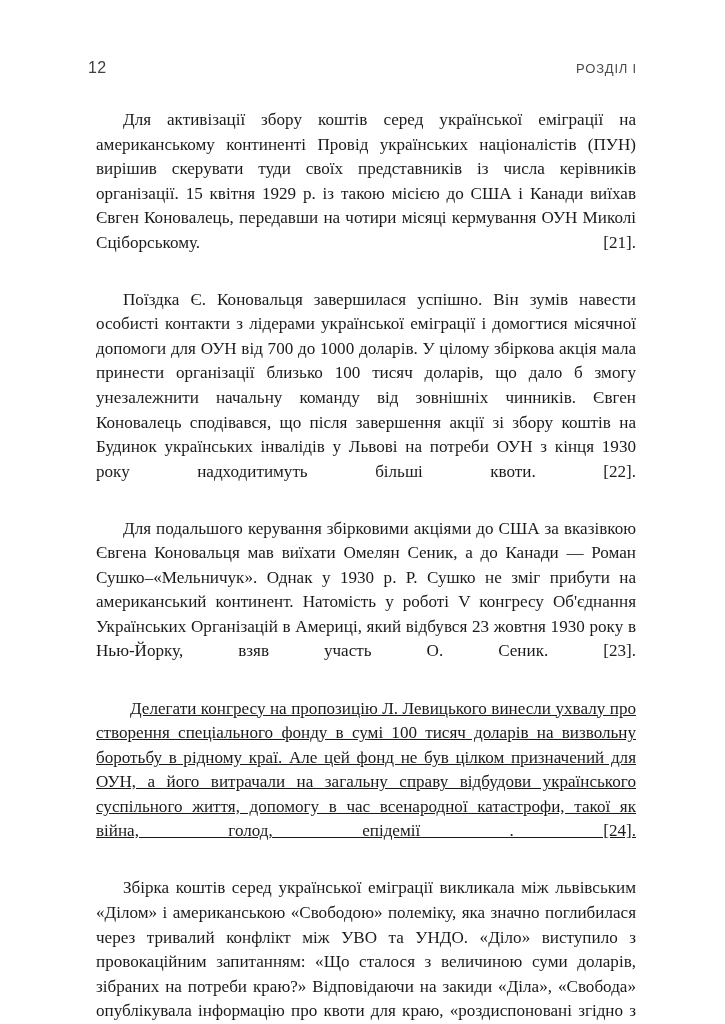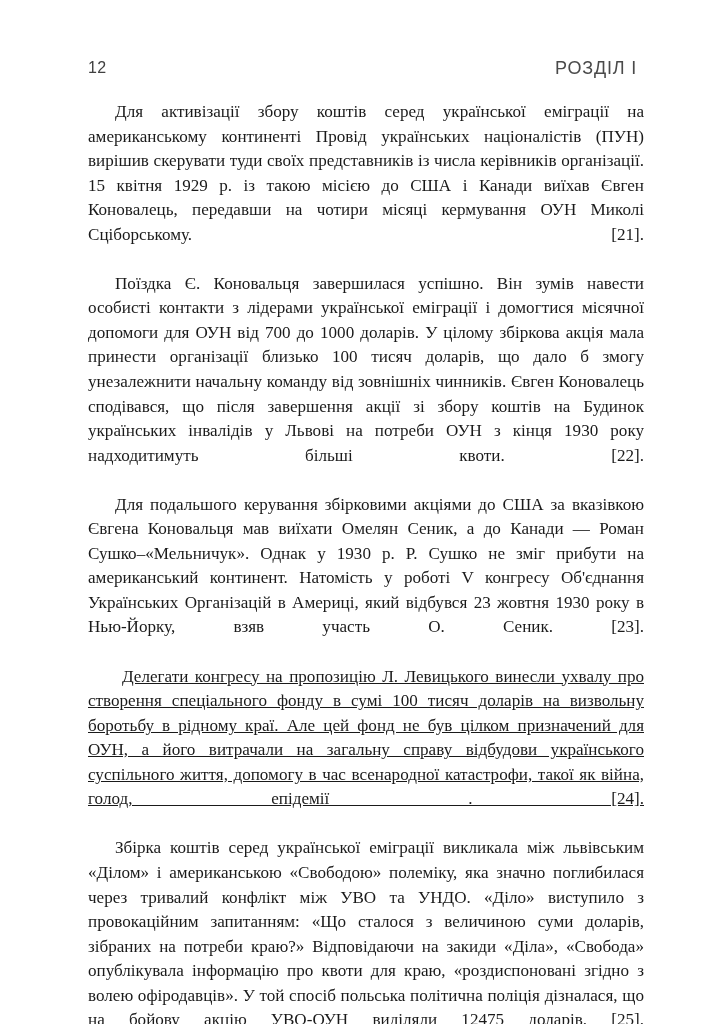--- a/index.html
+++ b/index.html
@@ -37,35 +37,35 @@
     font-family: "Liberation Sans", "DejaVu Sans", sans-serif;
     font-size: 15.5px;
     color: #4a4a4a;
     letter-spacing: 0.3px;
   }
   .running-head .folio {
     font-size: 16px;
     color: #404040;
   }
   .running-head .chapter-title {
-    font-size: 18px;
+    font-size: 13px;
     letter-spacing: 0.8px;
     color: #4a4a4a;
   }
 
   
   .textblock {
     position: absolute;
     top: 100px;
     left: 88px;
     width: 556px;
   }
 
   p.para {
-    margin: 0;
+    margin: 8px;
     font-size: 17.1px;
     line-height: 24.55px;
     text-align: justify;
     text-justify: inter-word;
     text-indent: 27px;
     hyphens: manual;
     word-spacing: 0.1px;
   }
   
   p.para.indent-wide {

